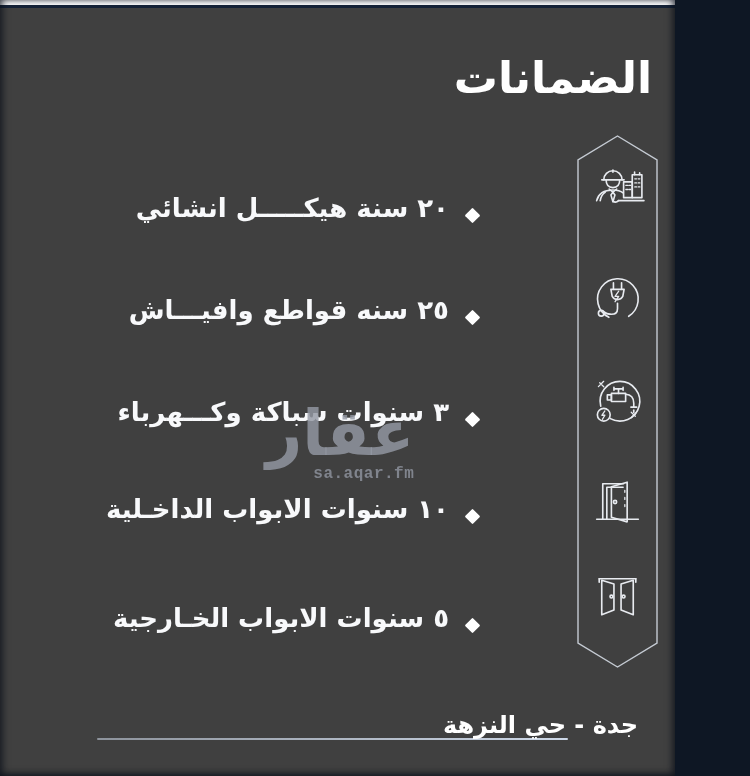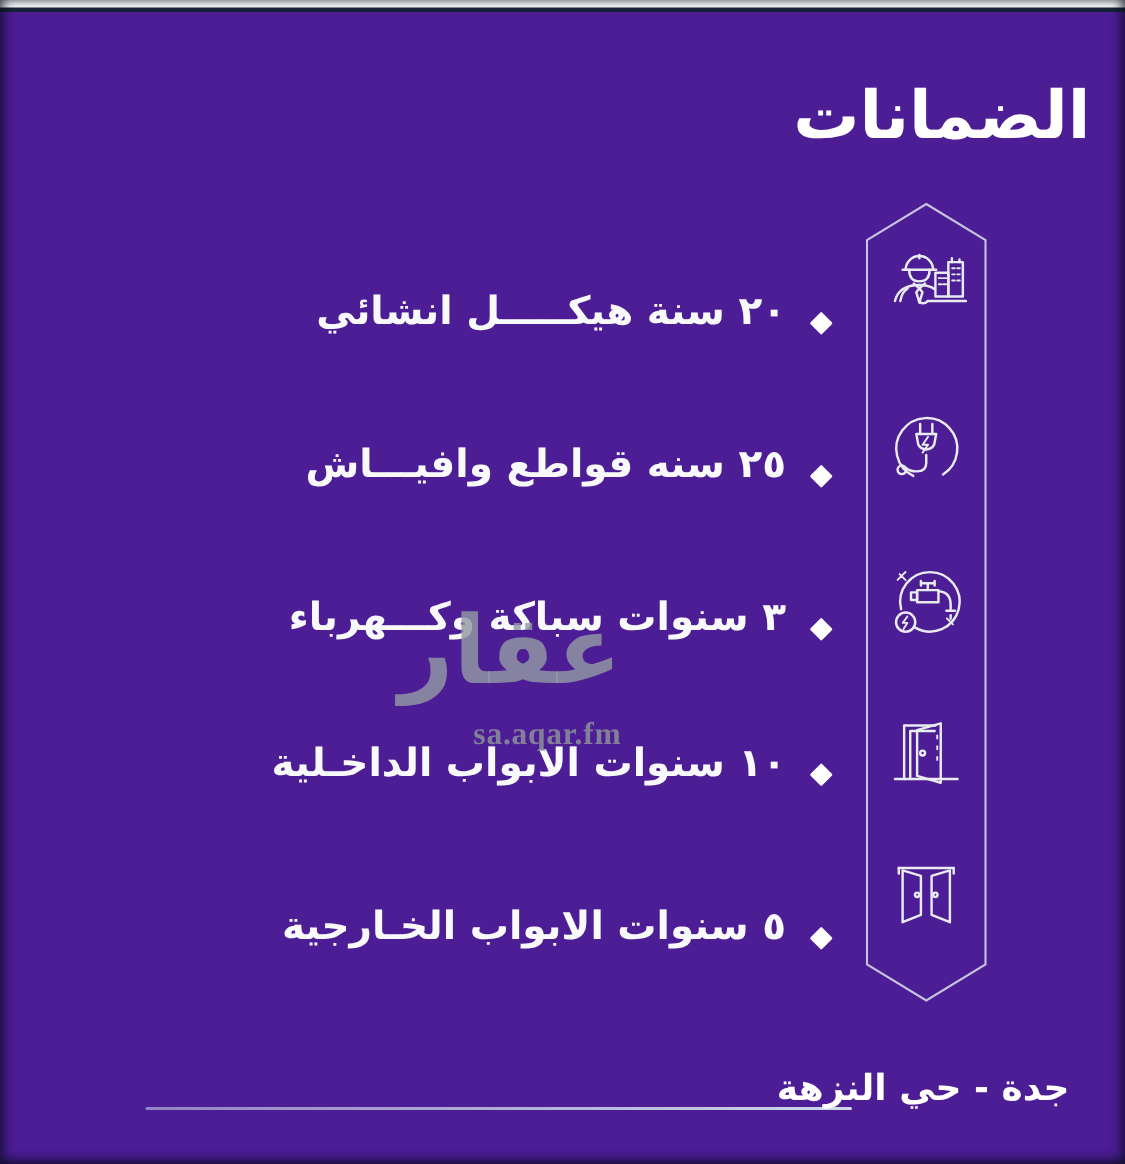--- a/index.html
+++ b/index.html
@@ -1,19 +1,19 @@
 <!DOCTYPE html>
 <html lang="ar"><head>
 <meta charset="utf-8">
 <style>
   html,body{margin:0;padding:0;background:#0e1724;}
   *{box-sizing:border-box;}
   .canvas{
-    position:relative;width:750px;height:776px;overflow:hidden;
-    background:#4c1d95;
+    position:relative;width:675px;height:776px;overflow:hidden;
+    background:#404040;
     font-family:"DejaVu Sans",sans-serif;
   }
   .edge-vignette{
     position:absolute;inset:0;pointer-events:none;z-index:50;
     box-shadow:inset 4px 0 7px -1px rgba(7,13,24,.55),
                inset -4px 0 7px -1px rgba(7,13,24,.55),
                inset 0 -4px 7px -1px rgba(7,13,24,.45);
   }
   .top-strip{
     position:absolute;left:0;top:0;width:750px;height:8px;
@@ -50,22 +50,22 @@
     color:#f8f9fb;font-size:26px;font-weight:bold;line-height:1;
   }
   
   .watermark{position:absolute;left:266px;top:402px;z-index:5;
     text-align:right;pointer-events:none;}
   .wm-logo{
     font-size:63px;font-weight:bold;line-height:1;direction:rtl;
     color:rgba(148,153,163,.82);letter-spacing:1px;
   }
   .wm-site{
-    margin-top:12px;font-family:Liberation Serif, serif;font-weight:bold;
-    font-size:21px;color:rgba(140,145,155,.85);letter-spacing:.5px;
+    margin-top:0px;font-family:Liberation Mono, monospace;font-weight:bold;
+    font-size:16px;color:rgba(140,145,155,.85);letter-spacing:.5px;
   }
   
   .footer-line{
     position:absolute;left:97px;top:738px;width:471px;height:2px;
     background:linear-gradient(90deg,rgba(205,216,232,.55),#cdd8e8);
     border-radius:1px;
   }
   .footer-location{
     position:absolute;right:37px;top:711px;direction:rtl;
     color:#ffffff;font-size:24px;font-weight:bold;white-space:nowrap;text-align:center;

